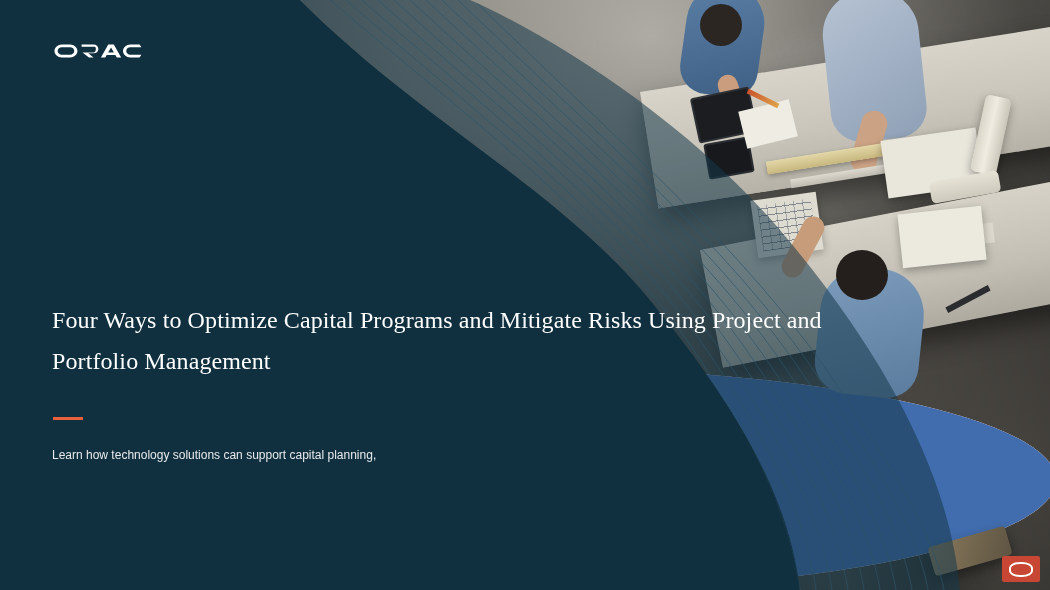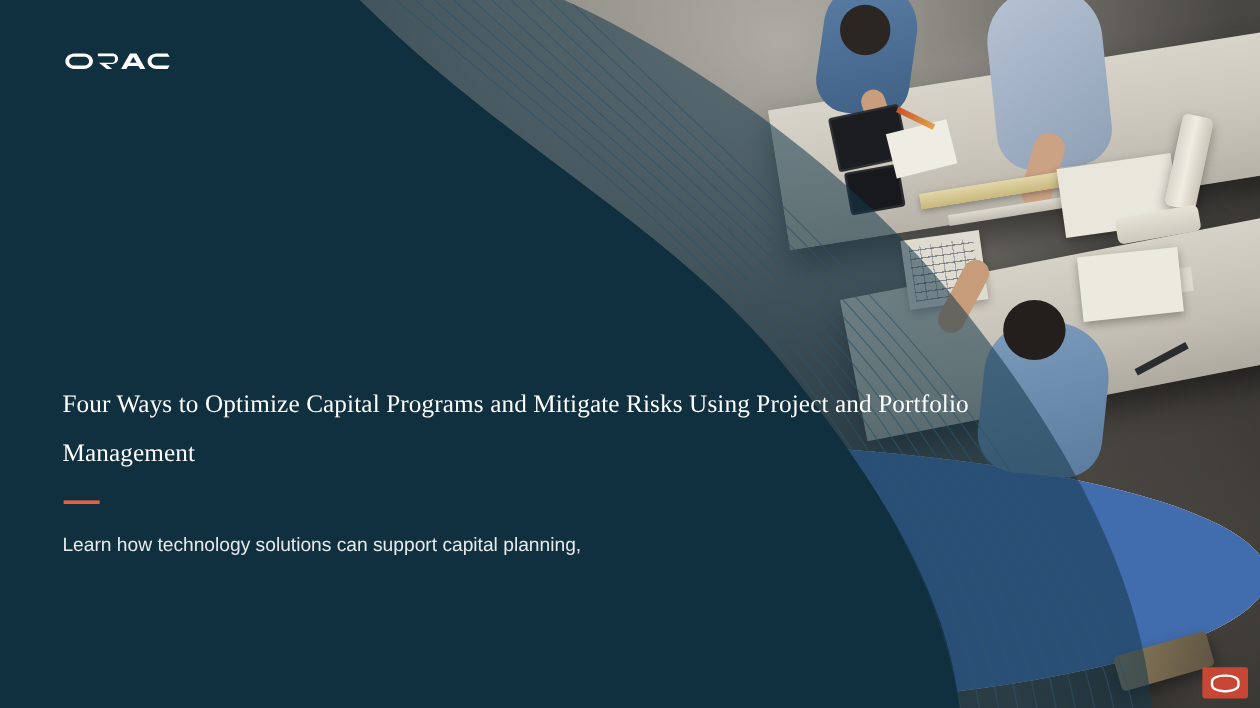--- a/index.html
+++ b/index.html
@@ -236,26 +236,26 @@
     top: 42px;
     width: 92px;
     height: 18px;
     color: #fff;
   }
   .oracle-logo svg { display: block; }
 
   .title {
     position: absolute;
     left: 52px;
-    top: 316px;
+    top: 300px;
     width: 790px;
     margin: 0;
     font-family: "Liberation Serif", serif;
     font-weight: 400;
-    font-size: 21px;
+    font-size: 24px;
     line-height: 41px;
     color: #ffffff;
     letter-spacing: 0.1px;
   }
 
   .accent-rule {
     position: absolute;
     left: 53px;
     top: 417px;
     width: 30px;
@@ -263,21 +263,21 @@
     background: #e8603c;
   }
 
   .subtitle {
     position: absolute;
     left: 52px;
     top: 446px;
     width: 520px;
     margin: 0;
     font-family: "Liberation Sans", sans-serif;
-    font-size: 16px;
+    font-size: 12px;
     line-height: 18.6px;
     color: #e7eaec;
   }
   .subtitle span { display: block; }
 
   .oracle-badge {
     position: absolute;
     right: 10px;
     bottom: 8px;
     width: 38px;

